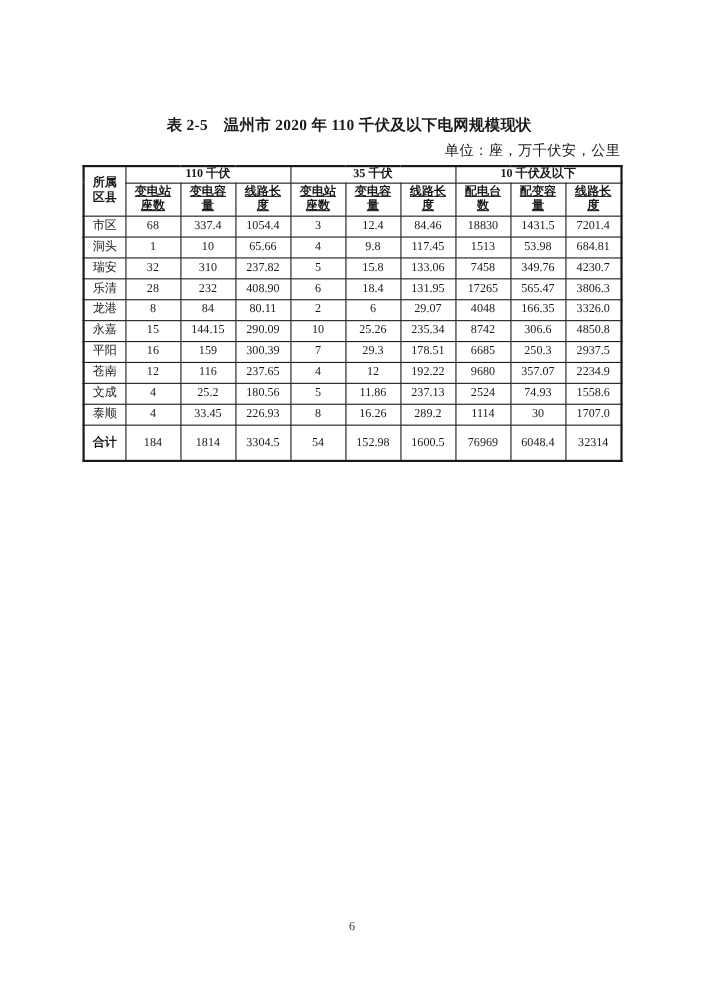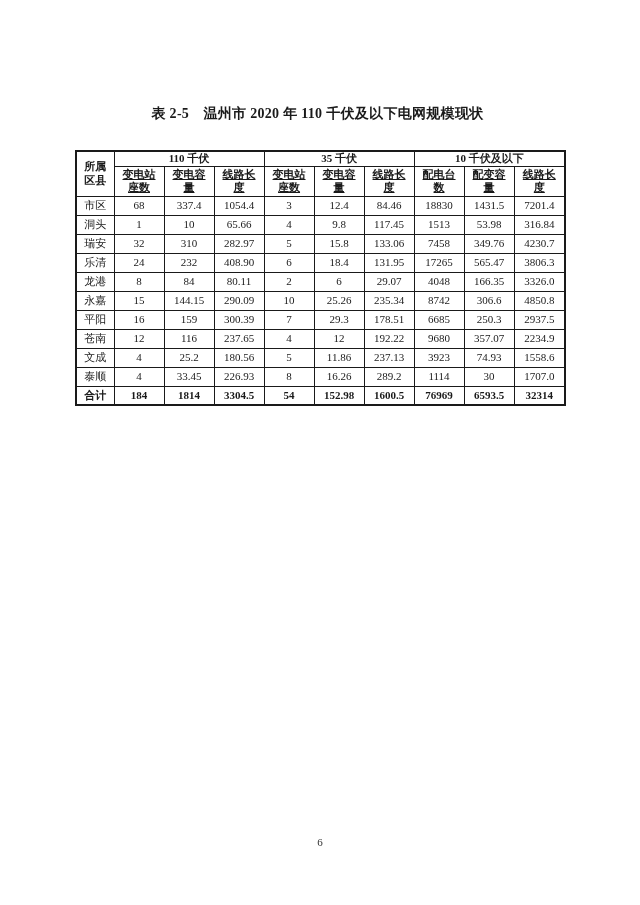--- a/index.html
+++ b/index.html
@@ -52,39 +52,40 @@
     padding: 0;
     overflow: hidden;
   }
   table.grid thead th {
     font-weight: bold;
     white-space: pre-line;
   }
   tr.group-row { height: 15px; }
   tr.colhead-row { height: 30px; text-decoration: underline; }
   tbody tr { height: 19px; }
-  tbody tr.total-row { height: 19px; margin-top: 48px; }
-  tbody tr.total-row td { font-weight: bold; }
+  tbody tr.total-row { height: 33px; margin-top: 48px; }
+  tbody tr.total-row td { font-weight: normal; }
   .page-number {
     position: absolute;
     top: 836px;
     left: 0;
     width: 640px;
     text-align: center;
     font-size: 11px;
     color: #333;
   }
 </style>
 </head>
 <body>
 
 <div class="page">
 
   <div class="doc-title">表 2-5　温州市 2020 年 110 千伏及以下电网规模现状</div>
 
+  <div class="unit-note">单位：座，万千伏安，公里</div>
 
   <table class="grid">
     <colgroup>
       <col style="width:38px">
       <col style="width:50px">
         <col style="width:50px">
         <col style="width:50px">
       <col style="width:50px">
         <col style="width:50px">
         <col style="width:50px">
@@ -137,37 +138,37 @@
         <tr>
           <td>洞头</td>
           <td>1</td>
           <td>10</td>
           <td>65.66</td>
           <td>4</td>
           <td>9.8</td>
           <td>117.45</td>
           <td>1513</td>
           <td>53.98</td>
-          <td>316.84</td>
+          <td>684.81</td>
         </tr>
         <tr>
           <td>瑞安</td>
           <td>32</td>
           <td>310</td>
-          <td>282.97</td>
+          <td>237.82</td>
           <td>5</td>
           <td>15.8</td>
           <td>133.06</td>
           <td>7458</td>
           <td>349.76</td>
           <td>4230.7</td>
         </tr>
         <tr>
           <td>乐清</td>
-          <td>24</td>
+          <td>28</td>
           <td>232</td>
           <td>408.90</td>
           <td>6</td>
           <td>18.4</td>
           <td>131.95</td>
           <td>17265</td>
           <td>565.47</td>
           <td>3806.3</td>
         </tr>
         <tr>
@@ -219,21 +220,21 @@
           <td>2234.9</td>
         </tr>
         <tr>
           <td>文成</td>
           <td>4</td>
           <td>25.2</td>
           <td>180.56</td>
           <td>5</td>
           <td>11.86</td>
           <td>237.13</td>
-          <td>3923</td>
+          <td>2524</td>
           <td>74.93</td>
           <td>1558.6</td>
         </tr>
         <tr>
           <td>泰顺</td>
           <td>4</td>
           <td>33.45</td>
           <td>226.93</td>
           <td>8</td>
           <td>16.26</td>
@@ -244,21 +245,21 @@
         </tr>
         <tr class="total-row">
           <td style="font-weight: bold;">合计</td>
           <td>184</td>
           <td>1814</td>
           <td>3304.5</td>
           <td>54</td>
           <td>152.98</td>
           <td>1600.5</td>
           <td>76969</td>
-          <td>6593.5</td>
+          <td>6048.4</td>
           <td>32314</td>
         </tr>
       </tbody>
   </table>
 
   <div class="page-number">6</div>
 
 </div>
 
 </body></html>

